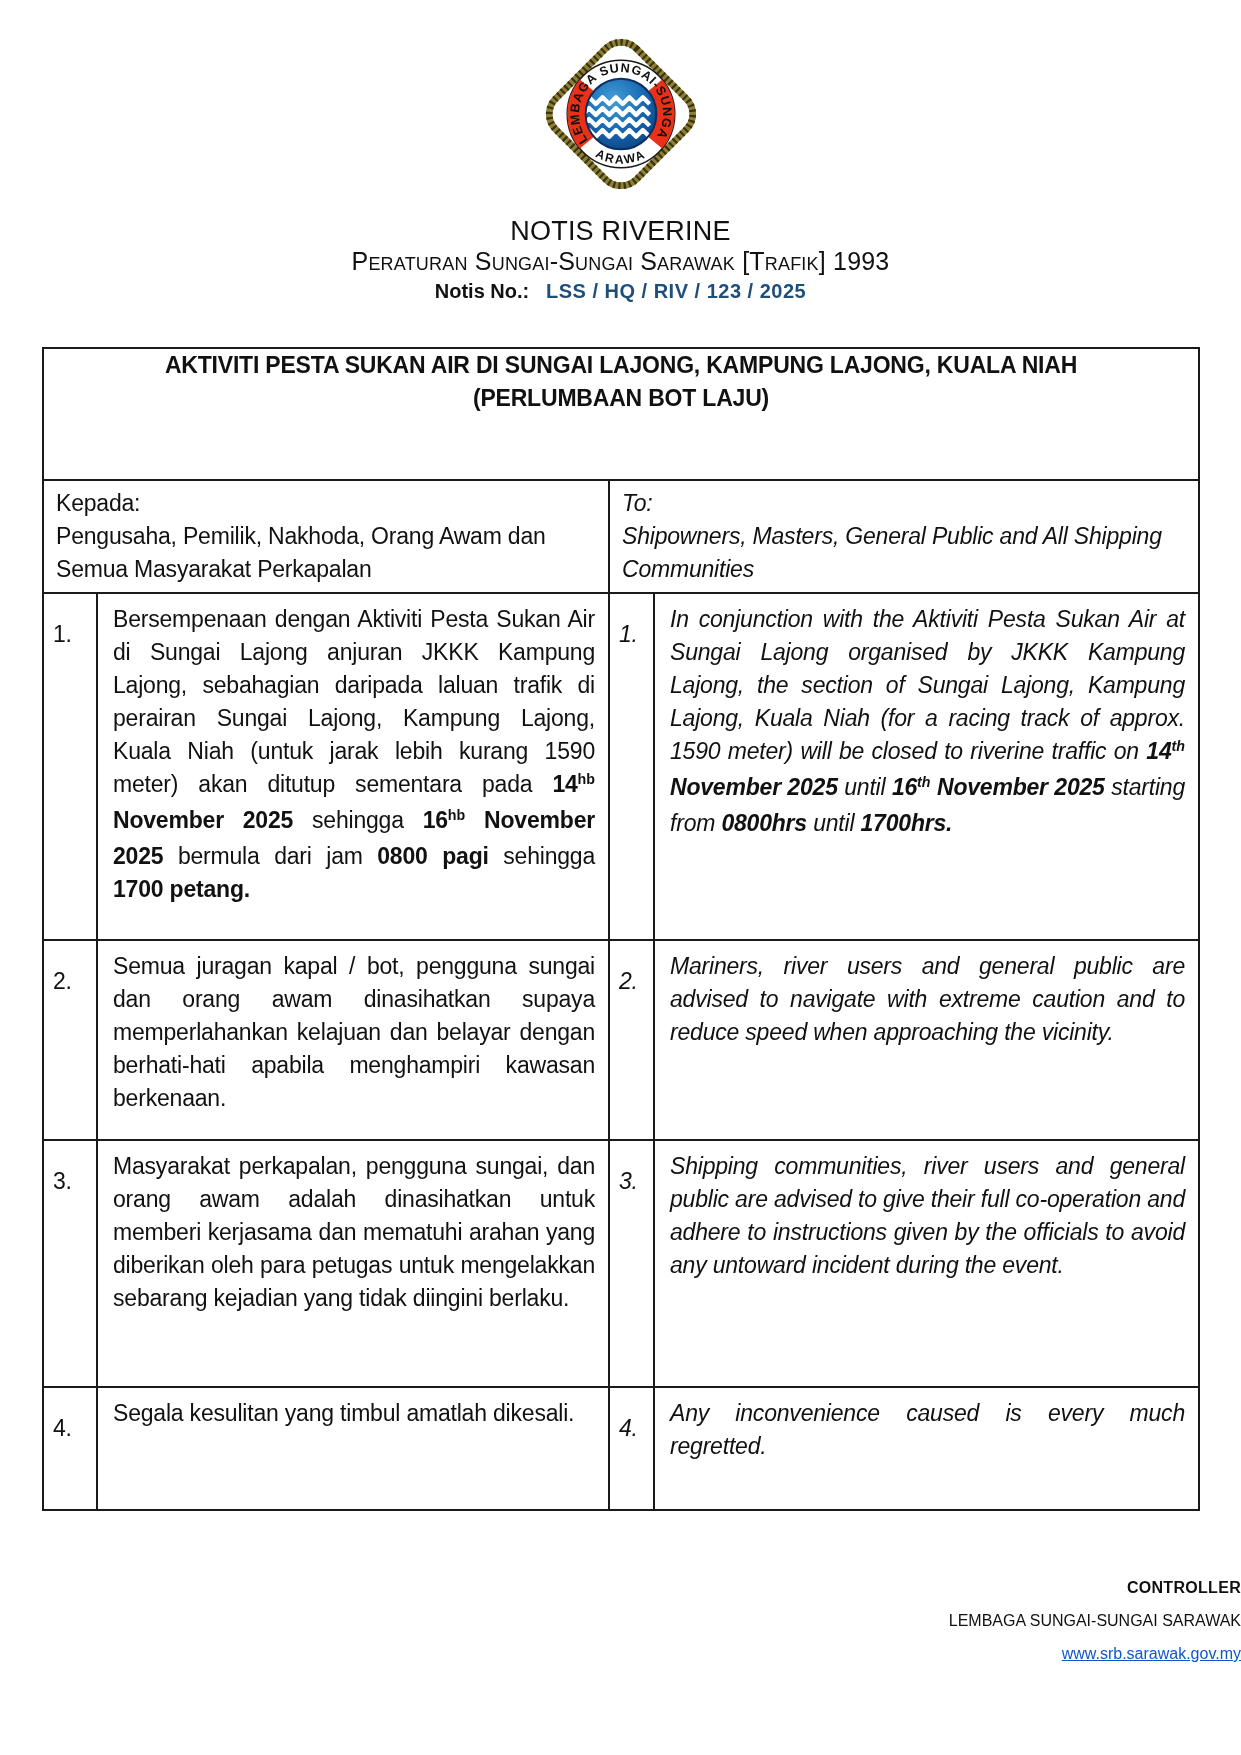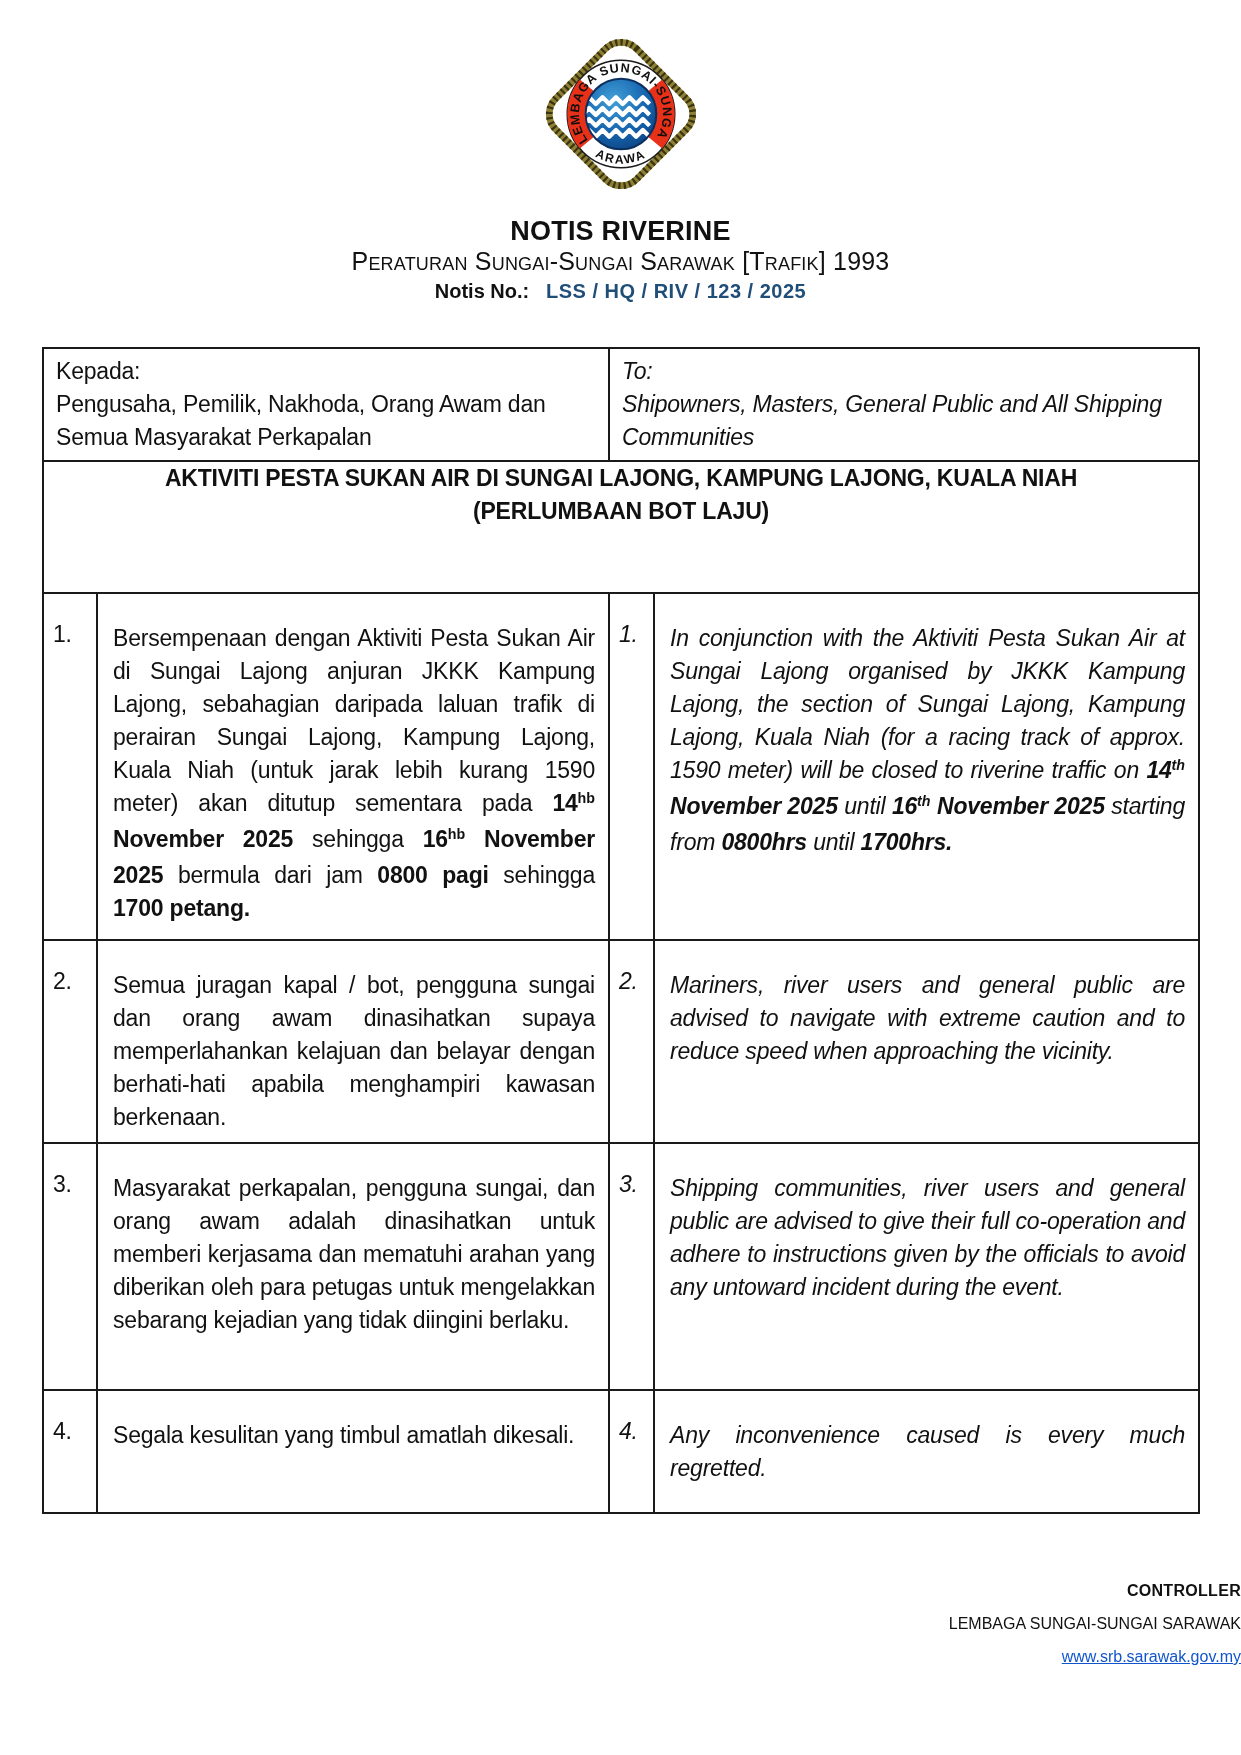--- a/index.html
+++ b/index.html
@@ -7,21 +7,21 @@
     width:1241px;height:1755px;
     font-family:"Liberation Sans", sans-serif;
     color:#111;
     -webkit-font-smoothing:antialiased;
   }
   .page{width:1241px;height:1755px;position:relative;overflow:hidden;}
 
   
   .logo-wrap{margin-top:30px;text-align:center;}
   .hdr{text-align:center;}
-  .title{margin-top:14px;font-size:27px;font-weight:bold;letter-spacing:.2px;}
+  .title{margin-top:14px;font-size:27px;font-weight:normal;letter-spacing:.2px;}
   .subtitle{margin-top:0;font-size:25px;font-weight:normal;font-variant:small-caps;letter-spacing:.2px;}
   .notice-no{margin-top:4px;font-size:20px;font-weight:bold;}
   .notice-no .val{color:#1F4E79;letter-spacing:.5px;}
 
   
   table.notice{
     border-collapse:collapse;
     table-layout:fixed;
     width:1156px;
     margin:44px 0 0 42px;
@@ -36,21 +36,21 @@
   }
   td.addr{padding:6px 12px 6px 12px;line-height:30px;}
   td.addr .addr-label{display:block;}
   td.en-cell, td.num-en{font-style:italic;}
   td.subject{
     text-align:center;vertical-align:middle;
     font-weight:bold;font-size:25px;line-height:31px;
     padding:0 40px 18px 40px;letter-spacing:0;
   }
   td.num{padding:24px 4px 8px 9px;}
-  td.body-cell{padding:28px 13px 8px 15px;text-align:justify;}
+  td.body-cell{padding:9px 13px 8px 15px;text-align:justify;}
   td.body-cell .b{font-weight:bold;}
   td.body-cell sup{
     font-size:0.62em;font-weight:inherit;
     vertical-align:baseline;position:relative;top:-0.55em;letter-spacing:0;
   }
 
   
   .footer{margin-top:60px;text-align:right;font-size:16px;line-height:33px;}
   .footer .ctrl{font-weight:bold;letter-spacing:.3px;}
   .footer .site a, .footer .site span{
@@ -116,35 +116,35 @@
 
   <table class="notice">
     <colgroup>
       <col style="width:54px">
         <col style="width:512px">
         <col style="width:45px">
         <col style="width:545px">
     </colgroup>
 
     <tbody>
-        <tr style="height:104px">
+        <tr style="height:132px">
+      <td class="subject" colspan="4">
+        <span>AKTIVITI PESTA SUKAN AIR DI SUNGAI LAJONG, KAMPUNG LAJONG, KUALA NIAH</span><br>
+        <span>(PERLUMBAAN BOT LAJU)</span>
+      </td>
+    </tr>
+
+    <tr style="height:104px">
       <td class="addr" colspan="2">
         <span class="addr-label">Kepada:</span>
         <span>Pengusaha, Pemilik, Nakhoda, Orang Awam dan Semua Masyarakat Perkapalan</span>
       </td>
       <td class="addr en-cell" colspan="2">
         <span class="addr-label">To:</span>
         <span>Shipowners, Masters, General Public and All Shipping Communities</span>
-      </td>
-    </tr>
-
-    <tr style="height:132px">
-      <td class="subject" colspan="4">
-        <span>AKTIVITI PESTA SUKAN AIR DI SUNGAI LAJONG, KAMPUNG LAJONG, KUALA NIAH</span><br>
-        <span>(PERLUMBAAN BOT LAJU)</span>
       </td>
     </tr>
 
     <tr style="height:347px">
       <td class="num">1.</td>
       <td class="body-cell"><span>Bersempenaan dengan Aktiviti Pesta Sukan Air di Sungai Lajong anjuran JKKK Kampung Lajong, sebahagian daripada laluan trafik di perairan Sungai Lajong, Kampung Lajong, Kuala Niah (untuk jarak lebih kurang 1590 meter) akan ditutup sementara pada </span><span class="b">14</span><sup class="b">hb</sup><span class="b"> November 2025</span><span> sehingga </span><span class="b">16</span><sup class="b">hb</sup><span class="b"> November 2025</span><span> bermula dari jam </span><span class="b">0800 pagi</span><span> sehingga </span><span class="b">1700 petang.</span></td>
       <td class="num num-en">1.</td>
       <td class="body-cell en-cell"><span>In conjunction with the Aktiviti Pesta Sukan Air at Sungai Lajong organised by JKKK Kampung Lajong, the section of Sungai Lajong, Kampung Lajong, Kuala Niah (for a racing track of approx. 1590 meter) will be closed to riverine traffic on </span><span class="b">14</span><sup class="b">th</sup><span class="b"> November 2025</span><span> until </span><span class="b">16</span><sup class="b">th</sup><span class="b"> November 2025</span><span> starting from </span><span class="b">0800hrs</span><span> until </span><span class="b">1700hrs.</span></td>
     </tr>
 

